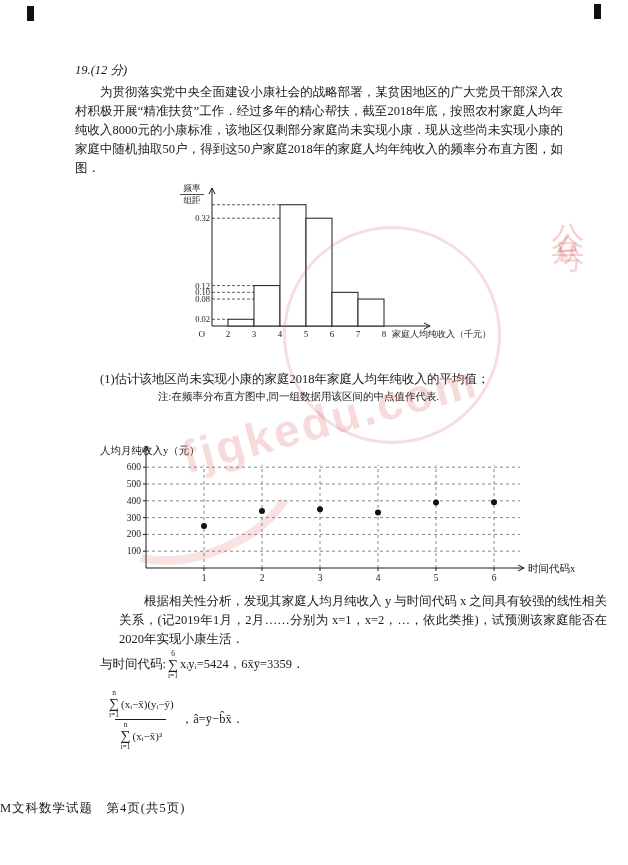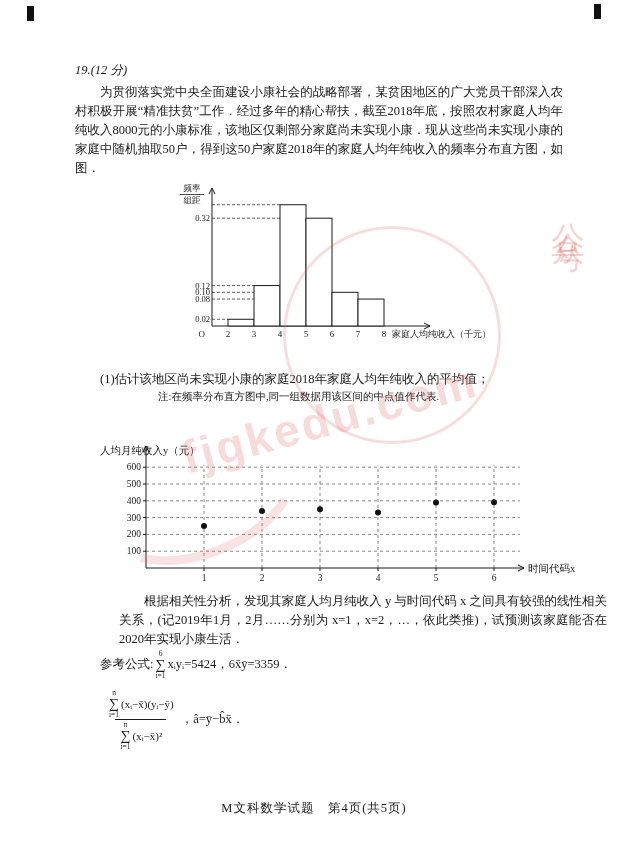--- a/index.html
+++ b/index.html
@@ -34,21 +34,21 @@
   .ref{position:absolute;left:75px;display:flex;align-items:center;font-size:12.5px;padding-left:25px;white-space:nowrap;}
   #refData{top:650px;}
   #refFormula{top:688px;}
   .sigma{display:inline-flex;flex-direction:column;align-items:center;line-height:1;margin:0 2px;}
   .s-top,.s-bot{font-size:7.5px;line-height:1;}
   .s-sym{font-size:14px;line-height:1;}
   .frac{display:inline-flex;flex-direction:column;align-items:center;margin:0 3px;vertical-align:middle;}
   .frac>.num,.frac>.den{display:inline-flex;align-items:center;padding:1px 4px;font-size:11px;}
   .frac>.den{border-top:1px solid #1a1a1a;}
 
-  .footer{position:absolute;left:0;right:0;top:800px;text-align:center;font-size:12.5px;letter-spacing:1px;}
+  .footer{position:absolute;left:0;right:0;top:800px;text-align:left;font-size:12.5px;letter-spacing:1px;}
 </style>
 </head>
 <body>
 
 <div class="page">
 
   <div class="mark mark-tl"></div>
   <div class="mark mark-tr"></div>
 
   <div class="wm wm-circle"></div>
@@ -155,21 +155,21 @@
           <circle cx="290" cy="78.56" r="3" fill="#111"></circle>
           <circle cx="348" cy="68.47999999999999" r="3" fill="#111"></circle>
           <circle cx="406" cy="68.14399999999999" r="3" fill="#111"></circle>
         </g>
       </svg>
   </figure>
 
   <p class="para" id="analysis">根据相关性分析，发现其家庭人均月纯收入 y 与时间代码 x 之间具有较强的线性相关关系，(记2019年1月，2月……分别为 x=1，x=2，…，依此类推)，试预测该家庭能否在2020年实现小康生活．</p>
 
   <div class="ref" id="refData">
-    <span>参考公式:</span>
+    <span>与时间代码:</span>
     <span class="sigma">
       <span class="s-top">6</span>
       <span class="s-sym">∑</span>
       <span class="s-bot">i=1</span>
     </span>
     <span>xᵢyᵢ=5424</span>
     <span>，6x̄ȳ=3359．</span>
   </div>
 
   <div class="ref" id="refFormula">

